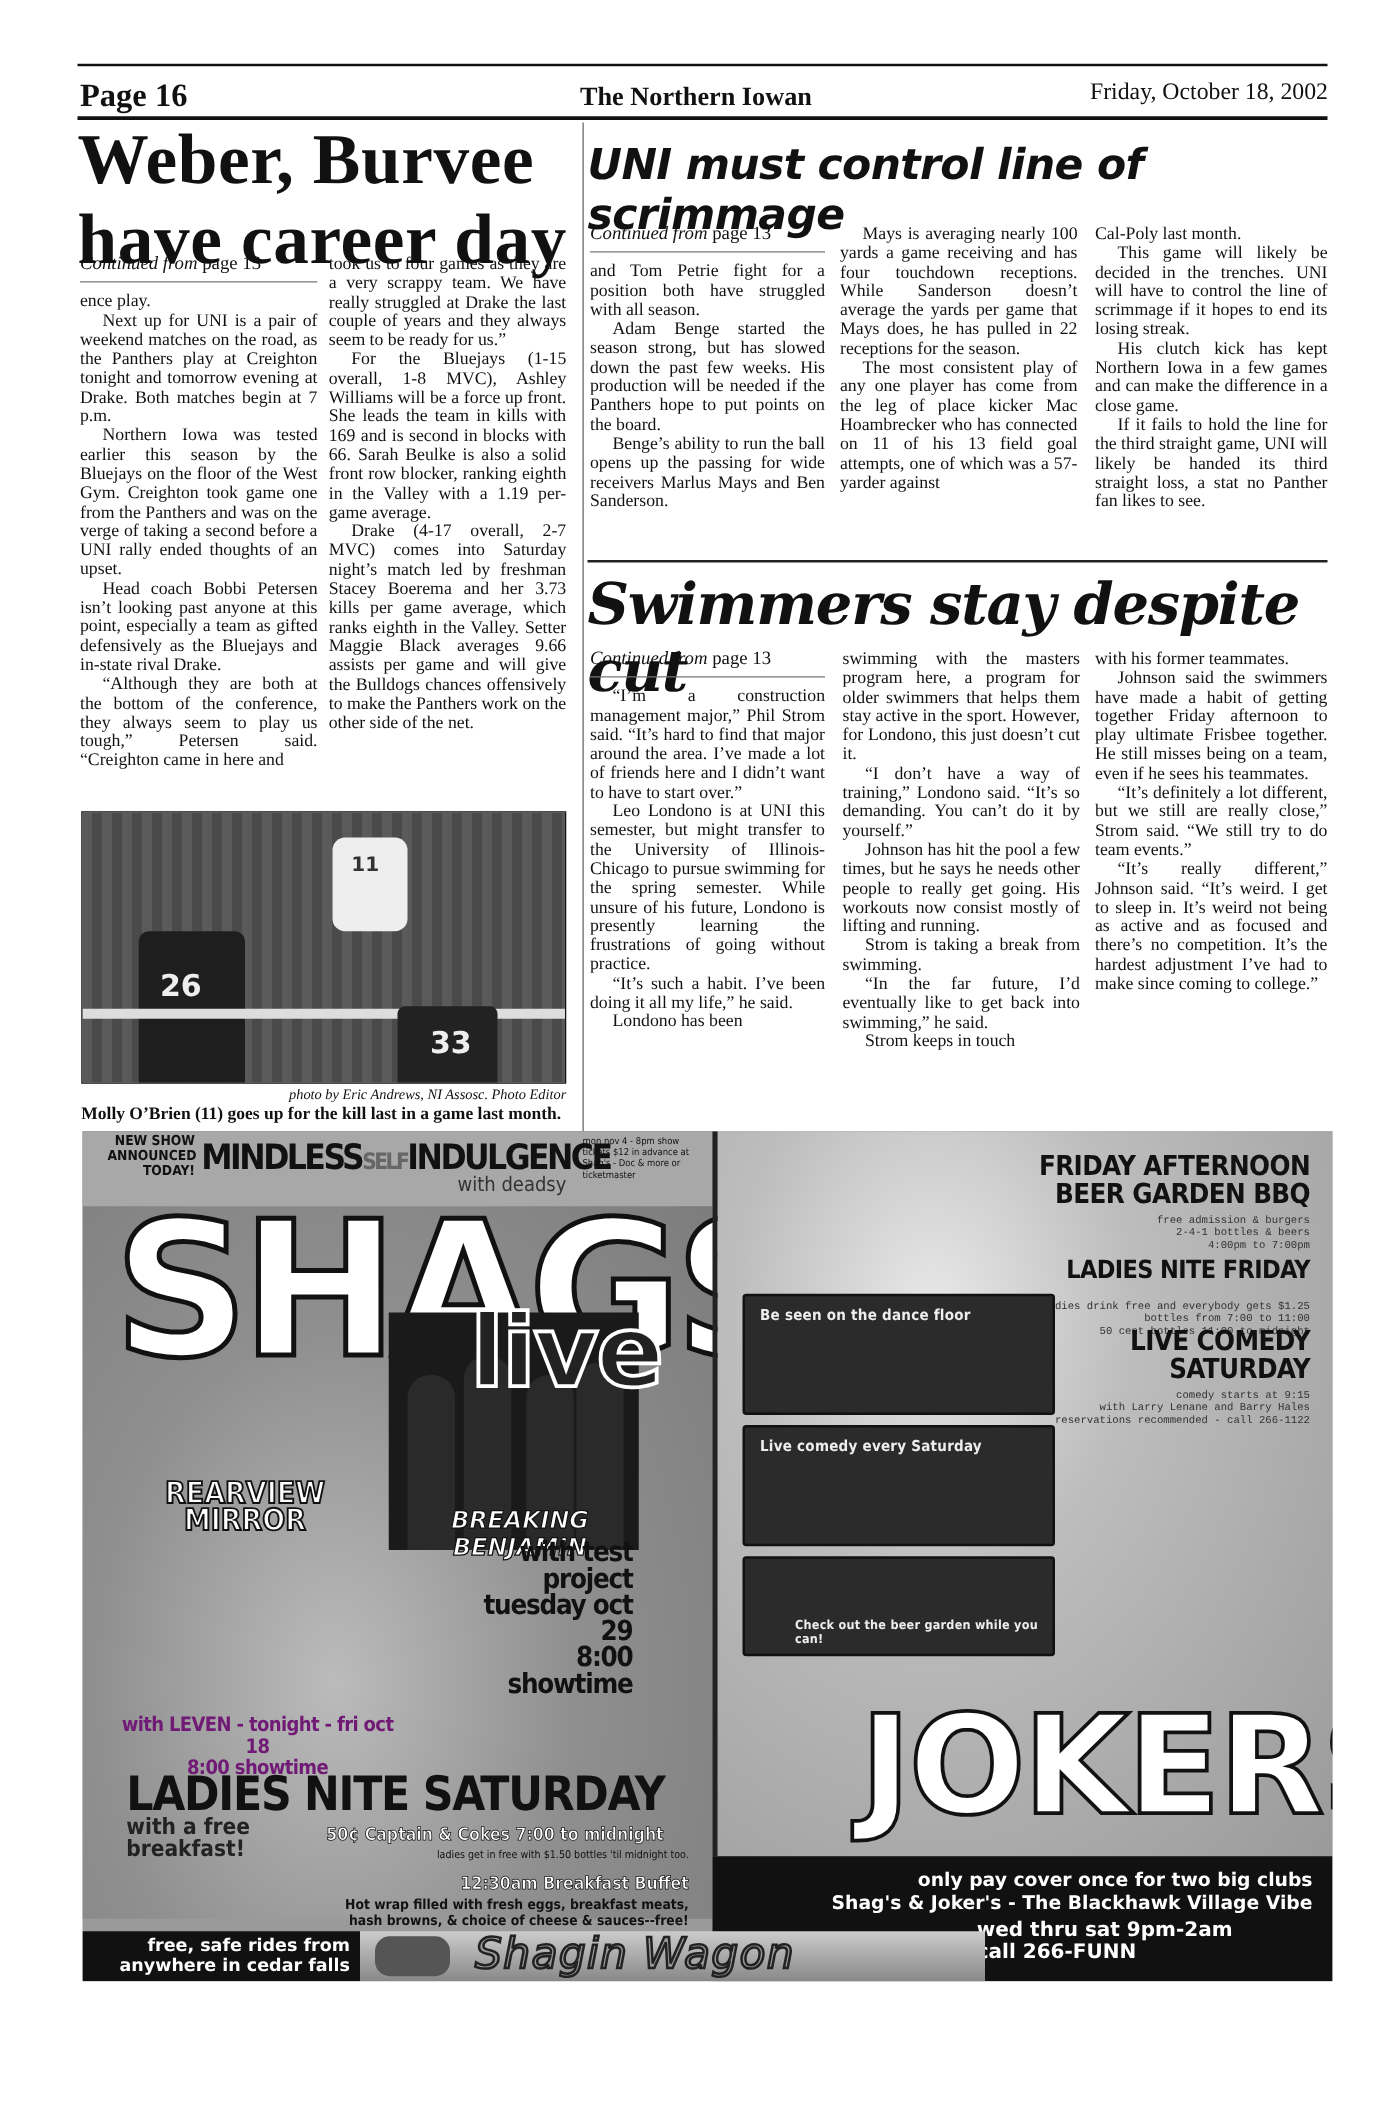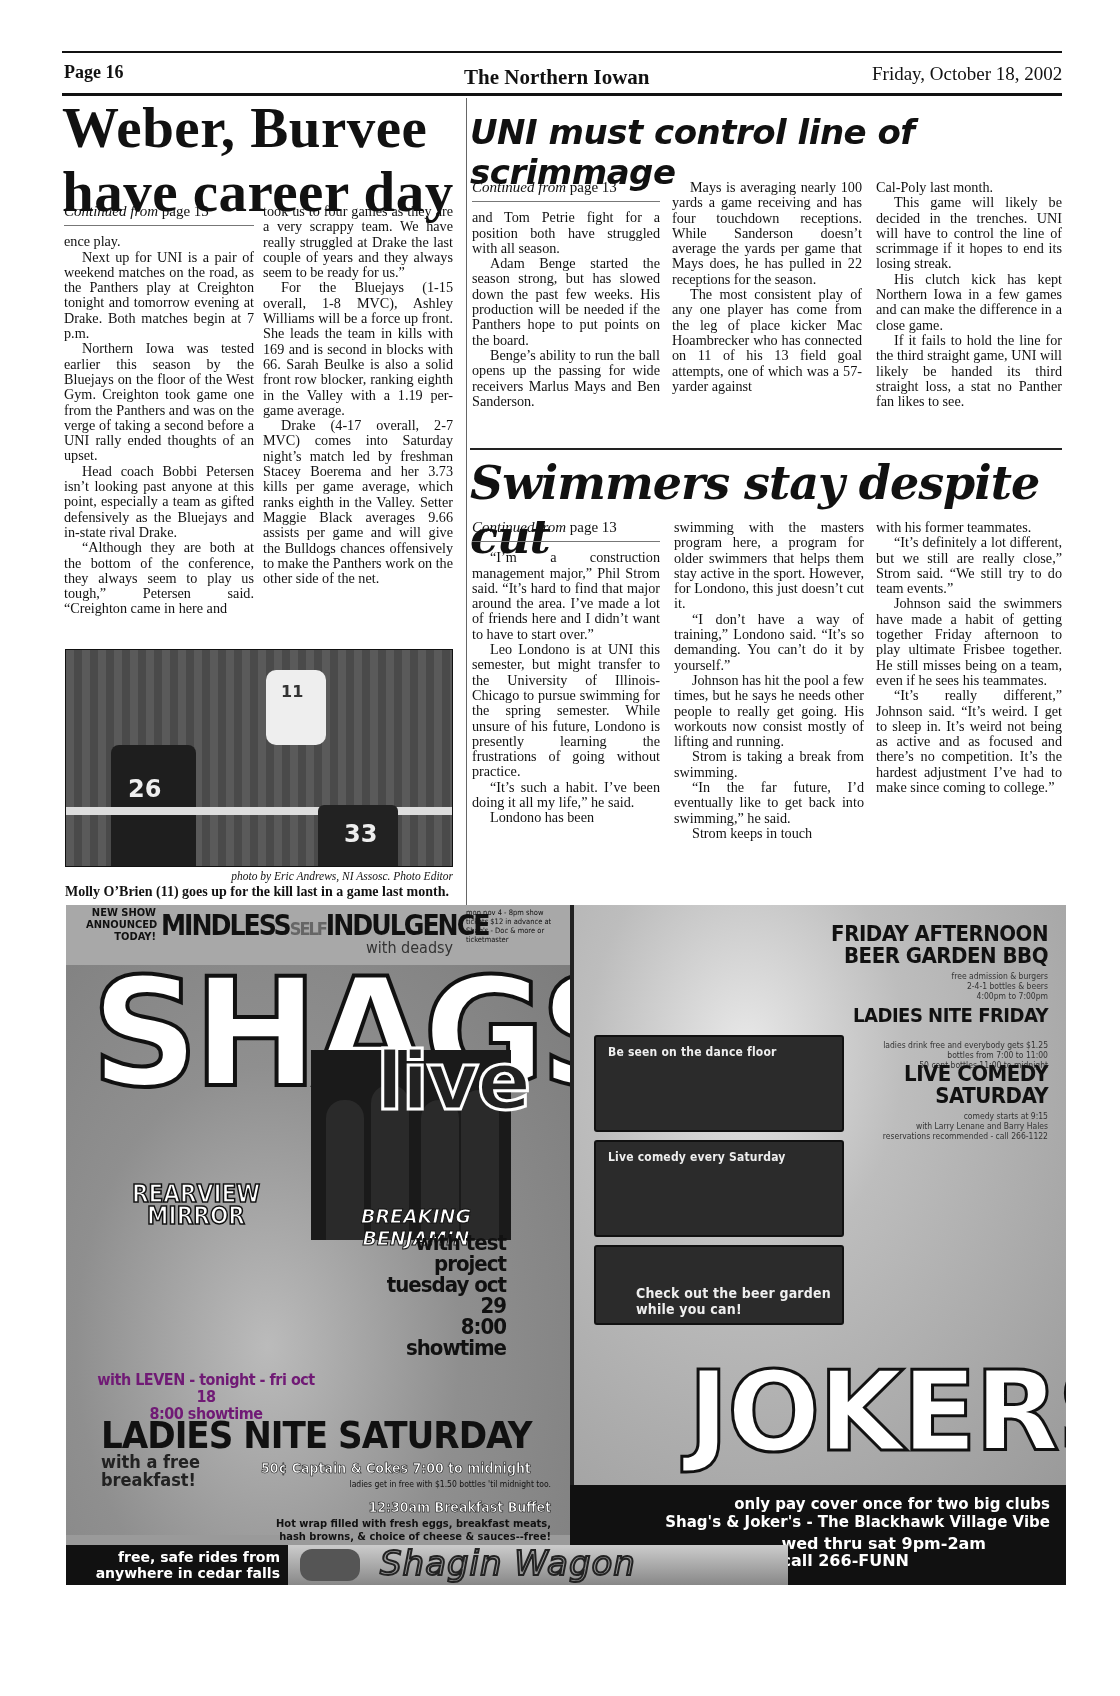--- a/index.html
+++ b/index.html
@@ -1,21 +1,21 @@
 <!DOCTYPE html>
 <html><head>
 <meta charset="utf-8">
 <style>
   * { box-sizing: border-box; margin: 0; padding: 0; }
   html, body { width: 1120px; height: 1696px; background: #ffffff; overflow: hidden; }
   body { position: relative; font-family: "DejaVu Serif", serif; color: #111; }
 
   .masthead-rule-top { position: absolute; left: 62px; top: 51px; width: 1000px; height: 2px; background: #111; }
   .masthead-rule-bot { position: absolute; left: 62px; top: 93px; width: 1000px; height: 3px; background: #111; }
-  .page-num { position: absolute; left: 64px; top: 62px; font-family: "Liberation Serif", serif; font-weight: bold; font-size: 18px; }
+  .page-num { position: absolute; left: 64px; top: 62px; font-family: "Liberation Serif", serif; font-weight: bold; font-size: 26px; }
   .paper-name { position: absolute; left: 464px; top: 65px; font-family: "Liberation Serif", serif; font-weight: bold; font-size: 21px; }
   .issue-date { position: absolute; left: 872px; top: 63px; font-family: "Liberation Serif", serif; font-size: 19px; }
 
   .vrule { position: absolute; left: 466px; top: 98px; width: 1px; height: 810px; background: #666; }
 
   
   .h-left { position: absolute; left: 62px; top: 96px; width: 400px; font-family: "Liberation Serif", serif; font-weight: bold; font-size: 57px; line-height: 64px; letter-spacing: 0.5px; }
   .cont { font-family: "Liberation Serif", serif; font-size: 15px; }
   .cont i { font-style: italic; }
   .cont-rule { height: 1px; background: #777; margin: 6px 0 8px 0; }
@@ -63,24 +63,24 @@
   .ad-lns { position: absolute; left: 35px; top: 508px; font-size: 38px; font-weight: 900; color: #111; letter-spacing: -1px; }
   .ad-freebreak { position: absolute; left: 35px; top: 548px; font-size: 18px; line-height: 18px; color: #222; font-weight: bold; }
   .ad-captain { position: absolute; left: 175px; top: 555px; width: 310px; text-align: center; font-size: 14px; color: #fff; font-weight: bold; -webkit-text-stroke: 0.6px #111; }
   .ad-ladiesfree { position: absolute; left: 175px; top: 574px; width: 310px; text-align: right; font-size: 8.5px; color: #111; }
   .ad-buffet { position: absolute; left: 175px; top: 594px; width: 310px; text-align: right; font-size: 14px; color: #fff; font-weight: bold; -webkit-text-stroke: 0.6px #111; }
   .ad-wrap { position: absolute; left: 175px; top: 612px; width: 310px; text-align: right; font-size: 11px; line-height: 13px; color: #111; font-weight: bold; }
 
   .ad-right { position: absolute; left: 504px; top: 0; width: 496px; height: 580px;
     background: radial-gradient(ellipse at 35% 25%, #e8e8e8 0%, #bdbdbd 35%, #9a9a9a 100%); border-left: 4px solid #222; }
   .ad-r-title { position: absolute; right: 18px; text-align: right; font-weight: 900; color: #111; letter-spacing: -0.5px; }
-  .ad-r-sub { position: absolute; right: 18px; text-align: right; font-size: 8.5px; line-height: 10px; color: #333; }
+  .ad-r-sub { position: absolute; right: 18px; text-align: right; font-size: 8.5px; line-height: 10px; color: #333; font-family: Liberation Mono, monospace; }
   .ad-pic { position: absolute; left: 20px; width: 250px; height: 97px; background: #2b2b2b; border: 2px solid #111; border-radius: 3px; }
   .ad-pic span { position: absolute; left: 12px; top: 8px; font-size: 12px; color: #eee; font-weight: bold; letter-spacing: 0.2px; }
-  .ad-pic.third span { top: auto; bottom: 6px; left: 40px; font-size: 14px; }
+  .ad-pic.third span { top: auto; bottom: 6px; left: 40px; font-size: 10px; }
   .ad-jokers { position: absolute; left: 622px; top: 452px; font-family: "DejaVu Sans", sans-serif; font-weight: 900; font-size: 110px; color: #fff; -webkit-text-stroke: 3px #111; letter-spacing: -2px; line-height: 110px; }
   .ad-blackband { position: absolute; left: 504px; top: 580px; width: 496px; height: 100px; background: #111; }
   .ad-onlypay { position: absolute; right: 16px; top: 590px; text-align: right; font-family: "DejaVu Sans", sans-serif; font-weight: bold; font-size: 15px; line-height: 18px; color: #fff; }
   .ad-hours { position: absolute; right: 80px; top: 630px; font-family: "DejaVu Sans", sans-serif; font-weight: bold; font-size: 16px; line-height: 17px; color: #fff; }
   .ad-rides { position: absolute; left: 0; top: 640px; width: 222px; height: 40px; background: #111; color: #fff; text-align: right; padding-right: 8px;
     font-family: "DejaVu Sans", sans-serif; font-weight: bold; font-size: 14px; line-height: 16px; padding-top: 4px; }
   .ad-wagon { position: absolute; left: 222px; top: 640px; width: 500px; height: 40px; background: linear-gradient(180deg, #ccc, #888); }
   .ad-wagon-logo { position: absolute; left: 92px; top: -2px; font-family: "DejaVu Sans", sans-serif; font-style: italic; font-weight: 400; font-size: 34px; color: #999; -webkit-text-stroke: 2px #222; letter-spacing: 1px; }
   .ad-mascot { position: absolute; left: 12px; top: 4px; width: 60px; height: 32px; background: #555; border-radius: 12px; }
 </style>
@@ -164,22 +164,22 @@
   <p class="noindent">swimming with the masters program here, a program for older swimmers that helps them stay active in the sport. However, for Londono, this just doesn’t cut it.</p>
   <p>“I don’t have a way of training,” Londono said. “It’s so demanding. You can’t do it by yourself.”</p>
   <p>Johnson has hit the pool a few times, but he says he needs other people to really get going. His workouts now consist mostly of lifting and running.</p>
   <p>Strom is taking a break from swimming.</p>
   <p>“In the far future, I’d eventually like to get back into swimming,” he said.</p>
   <p>Strom keeps in touch</p>
 </div>
 
 <div class="col" style="left:876px; top:520px; width:186px;">
   <p class="noindent">with his former teammates.</p>
+  <p>Johnson said the swimmers have made a habit of getting together Friday afternoon to play ultimate Frisbee together. He still misses being on a team, even if he sees his teammates.</p>
   <p>“It’s definitely a lot different, but we still are really close,” Strom said. “We still try to do team events.”</p>
-  <p>Johnson said the swimmers have made a habit of getting together Friday afternoon to play ultimate Frisbee together. He still misses being on a team, even if he sees his teammates.</p>
   <p>“It’s really different,” Johnson said. “It’s weird. I get to sleep in. It’s weird not being as active and as focused and there’s no competition. It’s the hardest adjustment I’ve had to make since coming to college.”</p>
 </div>
 
 <div class="ad">
   <div class="ad-left"></div>
   <div class="ad-topband"></div>
   <div class="ad-newshow">NEW SHOW ANNOUNCED TODAY!</div>
   <div class="ad-msi"><b>MINDLESS</b><span>SELF</span><b>INDULGENCE</b></div>
   <div class="ad-deadsy">with deadsy</div>
   <div class="ad-mondetails">mon nov 4 - 8pm show tickets $12 in advance at Shag's - Doc &amp; more or ticketmaster</div>

